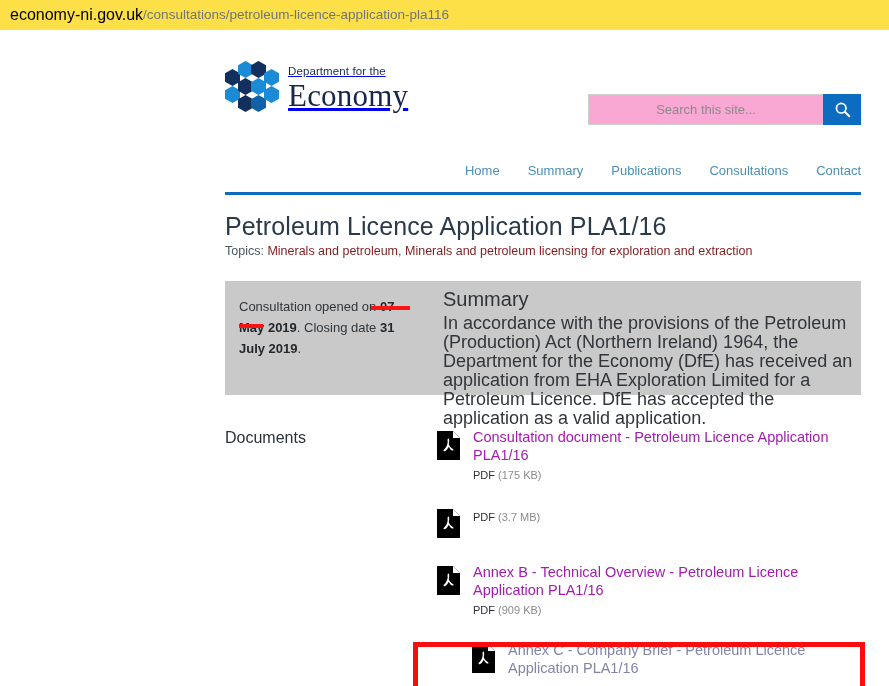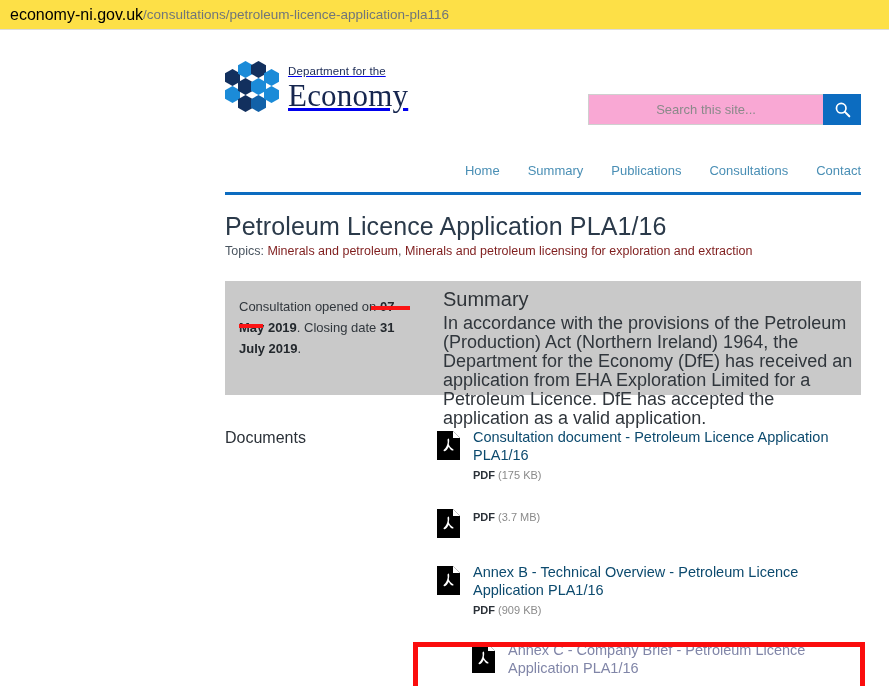--- a/index.html
+++ b/index.html
@@ -241,32 +241,32 @@
     width: 23px;
     height: 29px;
     flex: 0 0 23px;
     margin-right: 13px;
     margin-top: 3px;
   }
   .doc-body { flex: 1; }
   .doc-title {
     font-size: 14.5px;
     line-height: 18px;
-    color: #0c4a6e;
+    color: #a21caf;
     text-decoration: none;
     display: block;
   }
   .doc-title.visited { color: #8186a8; }
   .doc-meta {
     font-size: 11px;
     margin-top: 5px;
     color: #8a8a8a;
   }
   .doc-meta .fmt {
-    font-weight: bold;
+    font-weight: normal;
     color: #2b3138;
   }
 
   
   .red-box {
     position: absolute;
     left: 413px;
     top: 612px;
     width: 452px;
     height: 70px;

